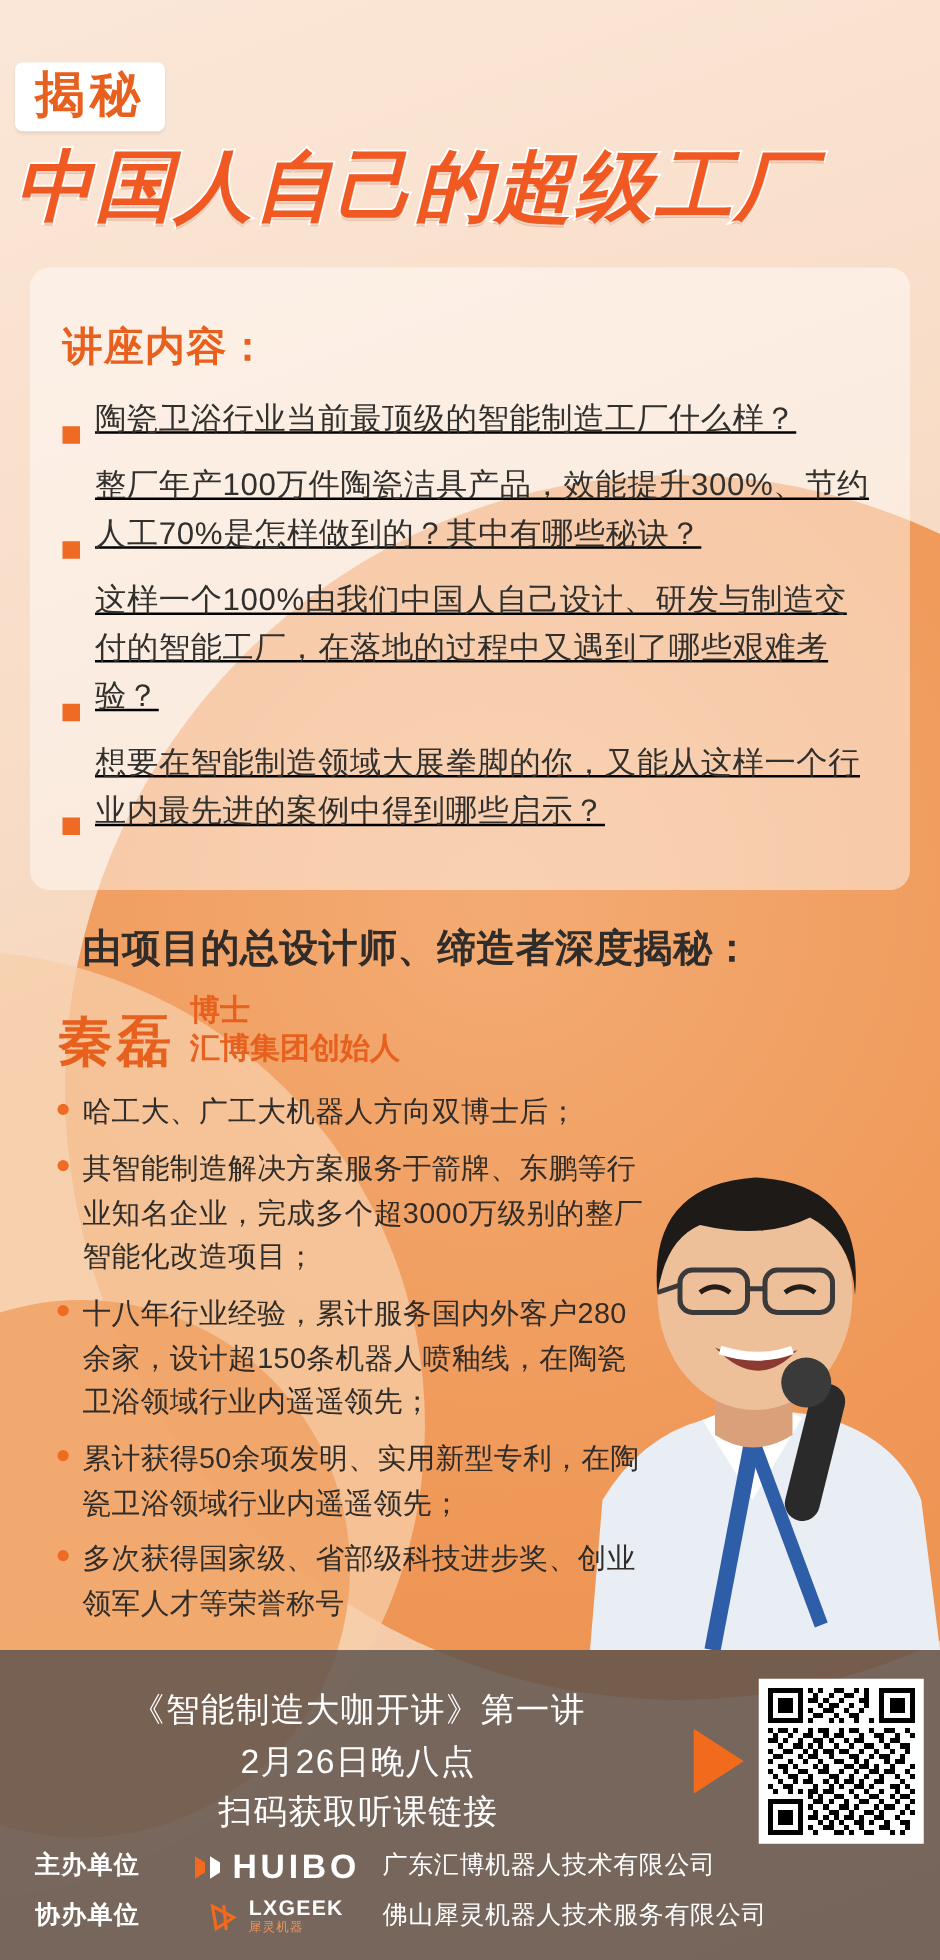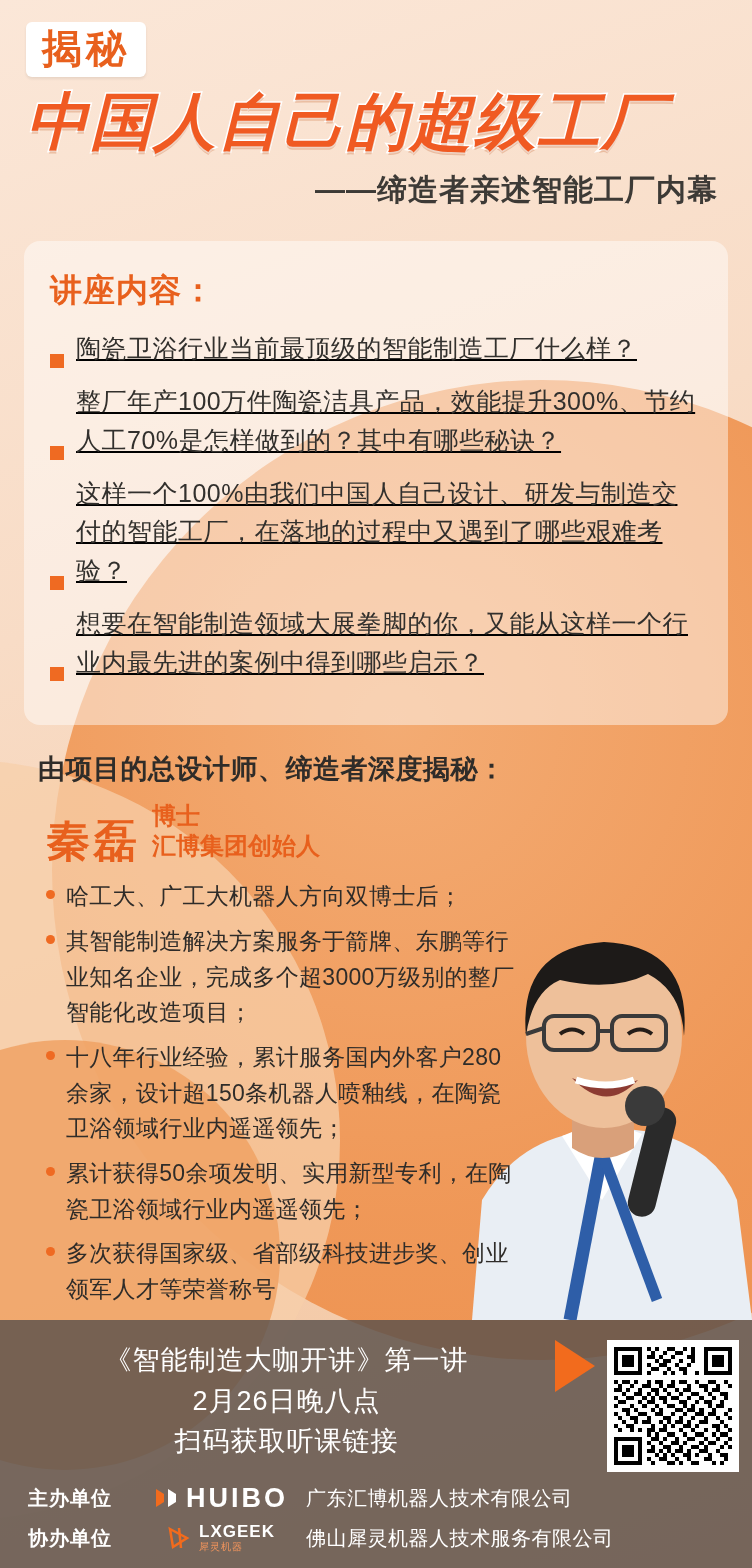--- a/index.html
+++ b/index.html
@@ -37,22 +37,23 @@
   .blob-c {
     width: 430px; height: 430px;
     left: -150px; top: 1040px;
     background: #f0a264;
     opacity: .85;
   }
 
   
   .header {
     position: relative;
-    padding: 22px 26px 0 26px;
+    padding: 22px 26px 0 12px;
     z-index: 3;
+    margin-top: 28px;
   }
   .tag {
     display: inline-block;
     background: #ffffff;
     color: #e8601d;
     font-size: 40px;
     font-weight: bold;
     letter-spacing: 4px;
     padding: 4px 16px 7px 16px;
     border-radius: 6px;
@@ -82,21 +83,21 @@
     letter-spacing: 1px;
   }
 
   
   .card {
     position: relative;
     z-index: 3;
     margin: 30px 24px 0 24px;
     background: rgba(255,255,255,.46);
     border-radius: 16px;
-    padding: 28px 26px 30px 26px;
+    padding: 42px 26px 30px 26px;
   }
   .card-title {
     color: #e8601d;
     font-size: 32px;
     font-weight: bold;
     letter-spacing: 1px;
     margin-bottom: 16px;
   }
   .bullet-row {
     display: flex;
@@ -114,22 +115,22 @@
     font-size: 25px;
     line-height: 1.55;
     color: #32302d;
     letter-spacing: .5px;
   }
 
   
   .designer-line {
     position: relative;
     z-index: 3;
-    margin: 26px 0 0 38px;
-    font-size: 27px;
+    margin: 26px 0 0 66px;
+    font-size: 31px;
     font-weight: bold;
     color: #2f2c29;
     letter-spacing: .5px;
   }
   .speaker {
     position: relative;
     z-index: 3;
     margin: 14px 0 0 46px;
     display: flex;
     align-items: flex-end;
@@ -190,20 +191,21 @@
   
   .footer {
     position: absolute;
     left: 0; right: 0; bottom: 0;
     height: 248px;
     background: rgba(90,80,76,.82);
     z-index: 4;
   }
   .footer-top {
     display: flex;
+    align-items: center;
     padding: 20px 5px 0 28px;
     height: 158px;
   }
   .footer-titles {
     flex: 1;
     color: #ffffff;
     text-align: center;
     padding-right: 10px;
   }
   .footer-titles div {
@@ -225,21 +227,21 @@
     padding: 7px;
     flex: 0 0 auto;
     margin-right: 8px;
   }
   .qr svg { display: block; }
   .org-rows {
     padding: 0 28px;
   }
   .org-row {
     display: flex;
-    align-items: center;
+    align-items: flex-start;
     height: 40px;
     color: #ffffff;
   }
   .org-label {
     font-size: 20px;
     font-weight: bold;
     letter-spacing: 1px;
     width: 108px;
     flex: 0 0 auto;
   }
@@ -278,21 +280,20 @@
 
 <div id="poster">
 
   <div class="blob blob-a"></div>
   <div class="blob blob-b"></div>
   <div class="blob blob-c"></div>
 
   <div class="header">
     <div class="tag">揭秘</div>
     <div class="headline">中国人自己的超级工厂</div>
-    <div class="subline">——缔造者亲述智能工厂内幕</div>
   </div>
 
   <div class="card">
     <div class="card-title">讲座内容：</div>
 
     <div class="bullet-row">
       <span class="sq"></span>
       <span class="bullet-text">陶瓷卫浴行业当前最顶级的智能制造工厂什么样？</span>
     </div>
     <div class="bullet-row">

